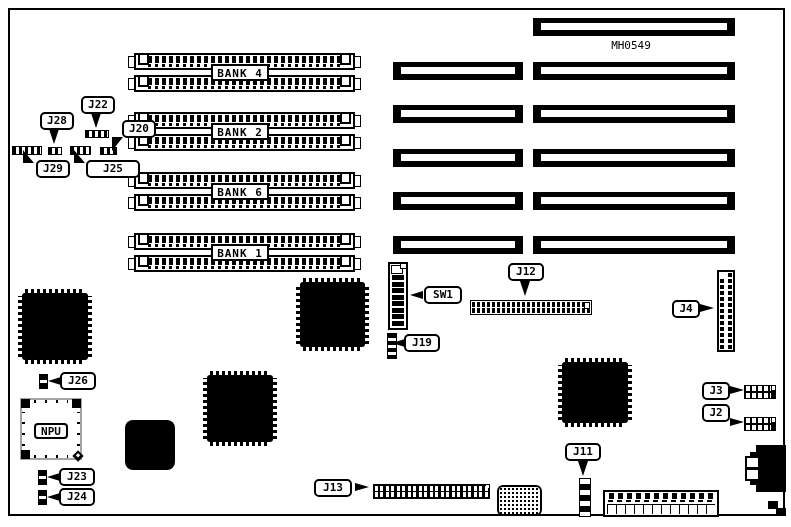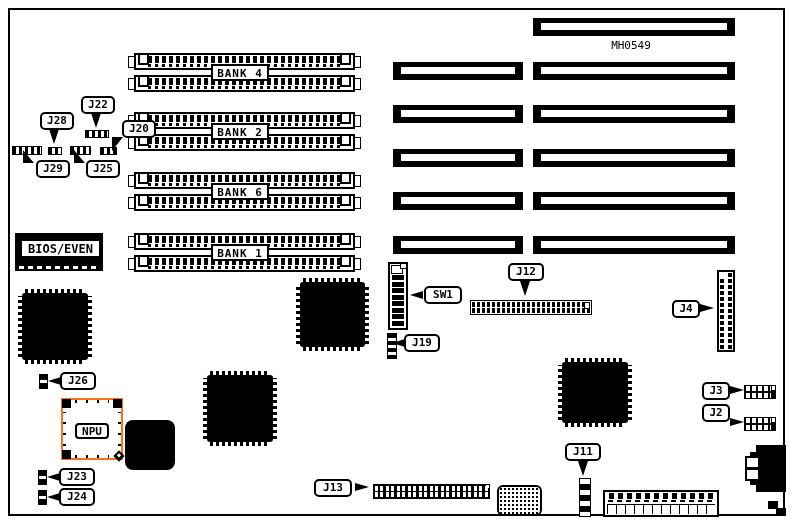--- a/index.html
+++ b/index.html
@@ -39,21 +39,21 @@
   .qfp .die{position:absolute;inset:4px;background:#000;border-radius:3px;}
   .qfp .pt,.qfp .pb{position:absolute;left:7px;right:7px;height:4px;
         background:repeating-linear-gradient(90deg,#000 0 3px,transparent 3px 6px);}
   .pt{top:0}.pb{bottom:0}
   .qfp .pl,.qfp .pr{position:absolute;top:7px;bottom:7px;width:4px;
         background:repeating-linear-gradient(0deg,#000 0 3px,transparent 3px 6px);}
   .pl{left:0}.pr{right:0}
   .plainchip{position:absolute;left:125px;top:420px;width:50px;height:50px;background:#000;border-radius:8px;}
 
   
-  .socket{position:absolute;left:20px;top:398px;width:58px;height:58px;border:2px solid #f97316;background:#fff;margin-left:41px;}
+  .socket{position:absolute;left:20px;top:398px;width:58px;height:58px;border:2px solid #a3a3a3;background:#fff;}
   .socket .c{position:absolute;width:9px;height:9px;background:#000;}
   .c.tl{left:-1px;top:-1px}.c.tr{right:-1px;top:-1px}.c.bl{left:-1px;bottom:-1px}
   .socket .dia{position:absolute;right:-2px;bottom:-2px;width:8px;height:8px;background:#000;transform:rotate(45deg);}
   .socket .dia b{position:absolute;left:2px;top:2px;width:3px;height:3px;background:#fff;}
   .socket .tk-t,.socket .tk-b{position:absolute;left:12px;right:12px;height:3px;
         background:repeating-linear-gradient(90deg,#000 0 2px,transparent 2px 11px);}
   .tk-t{top:0}.tk-b{bottom:0}
   .socket .tk-l,.socket .tk-r{position:absolute;top:12px;bottom:12px;width:3px;
         background:repeating-linear-gradient(0deg,#000 0 2px,transparent 2px 11px);}
   .tk-l{left:0}.tk-r{right:0}
@@ -243,25 +243,20 @@
   <div class="slot" style="left:533px;top:192px;width:202px">
       <i></i>
     </div>
   <div class="slot" style="left:393px;top:236px;width:130px">
       <i></i>
     </div>
   <div class="slot" style="left:533px;top:236px;width:202px">
       <i></i>
     </div>
 
-  <div class="bios" style="left:15px;top:233px;width:88px;height:38px">
-    <span class="bd t"></span>
-      <span class="bd b"></span>
-    <div class="lbl" style="left:6px;top:7px;width:79px;height:17px;line-height:16px">BIOS/EVEN</div>
-  </div>
 
   <div class="jb" style="left:85px;top:130px;width:22px;height:6px"></div>
   <div class="jb" style="left:12px;top:146px;width:28px;height:7px"></div>
   <div class="jb" style="left:48px;top:147px;width:12px;height:6px"></div>
   <div class="jb" style="left:70px;top:146px;width:19px;height:7px"></div>
   <div class="jb" style="left:100px;top:147px;width:15px;height:6px"></div>
 
   <div class="qfp" style="left:18px;top:289px;width:74px;height:75px">
     <span class="pt"></span>
       <span class="pb"></span>
@@ -363,21 +358,21 @@
 
   <div class="co" style="left:81px;top:96px;width:34px">J22</div>
   <span class="t down" style="left:91px;top:113px"></span>
 
   <div class="co" style="left:122px;top:120px;width:34px">J20</div>
   <span class="t downleft" style="left:112px;top:137px"></span>
 
   <div class="co" style="left:36px;top:160px;width:34px">J29</div>
   <span class="t upleft" style="left:23px;top:150px"></span>
 
-  <div class="co" style="left:86px;top:160px;width:34px">J25</div>
+  <div class="co" style="left:86px;top:160px;width:54px">J25</div>
   <span class="t upleft" style="left:74px;top:150px"></span>
 
   <div class="co" style="left:424px;top:286px;width:38px">SW1</div>
   <span class="t left" style="left:410px;top:291px"></span>
 
   <div class="co" style="left:404px;top:334px;width:36px">J19</div>
   <span class="t left" style="left:392px;top:339px"></span>
 
   <div class="co" style="left:508px;top:263px;width:36px">J12</div>
   <span class="t down" style="left:520px;top:281px"></span>

